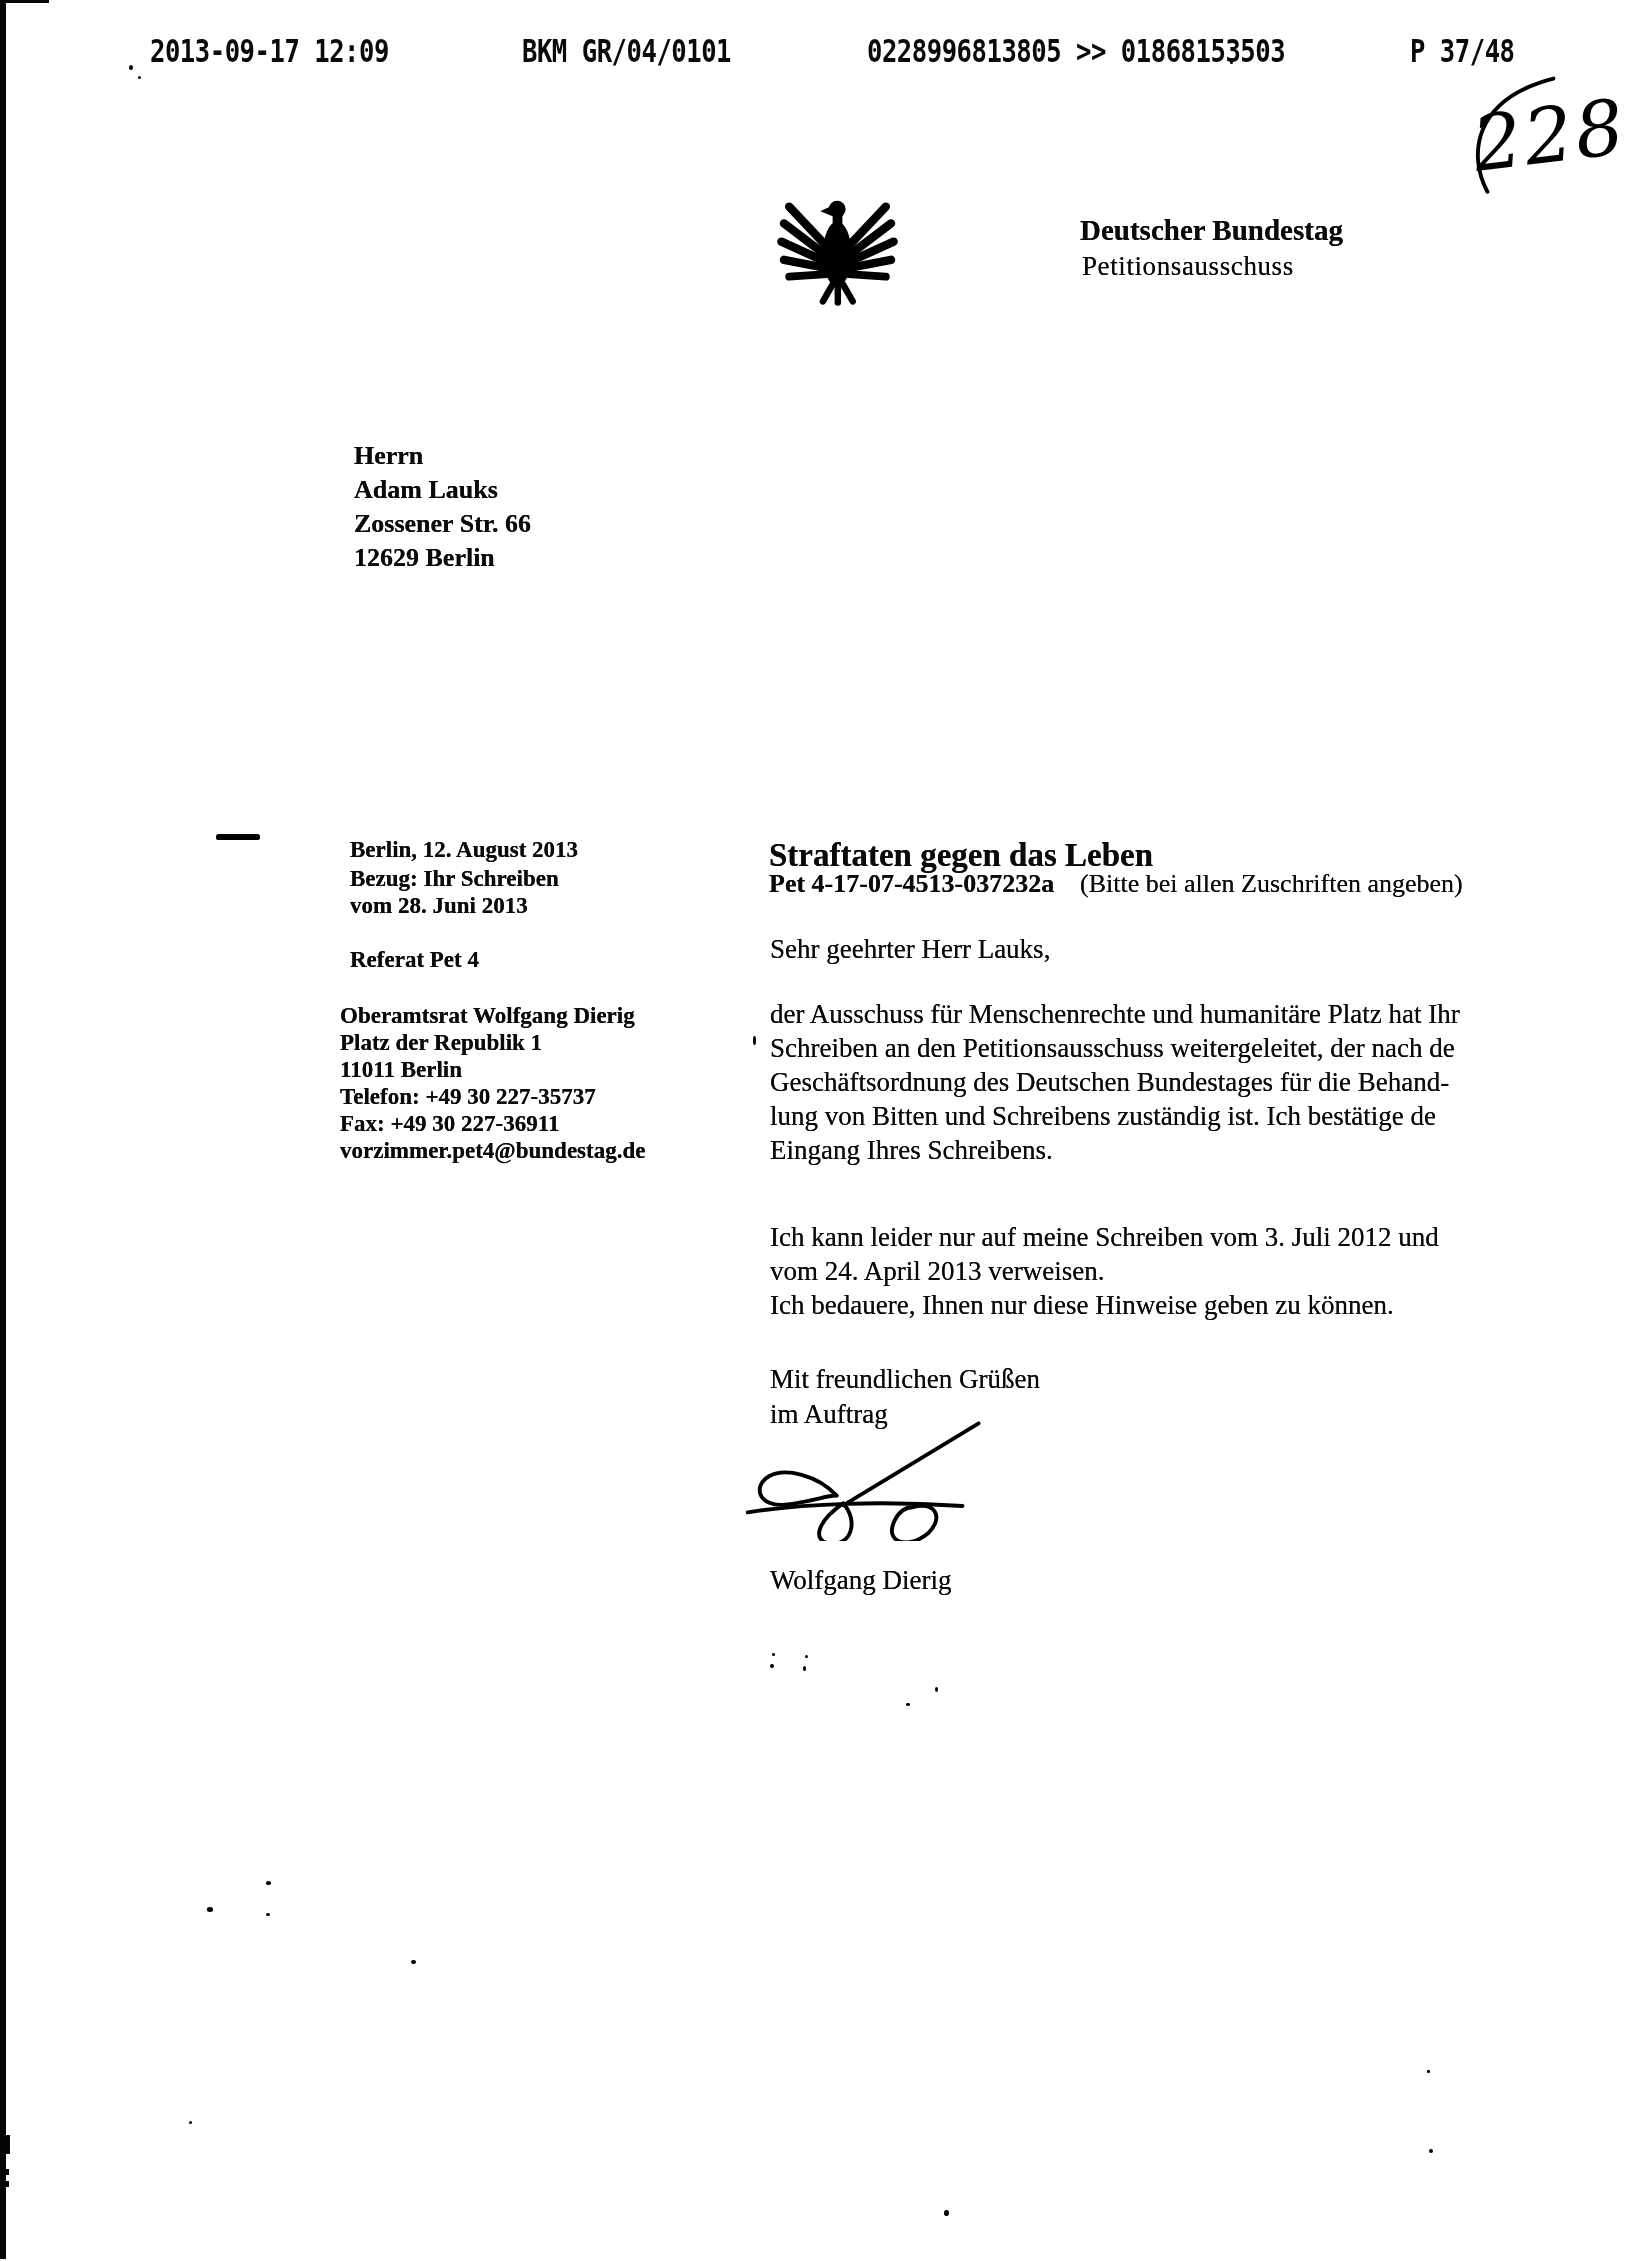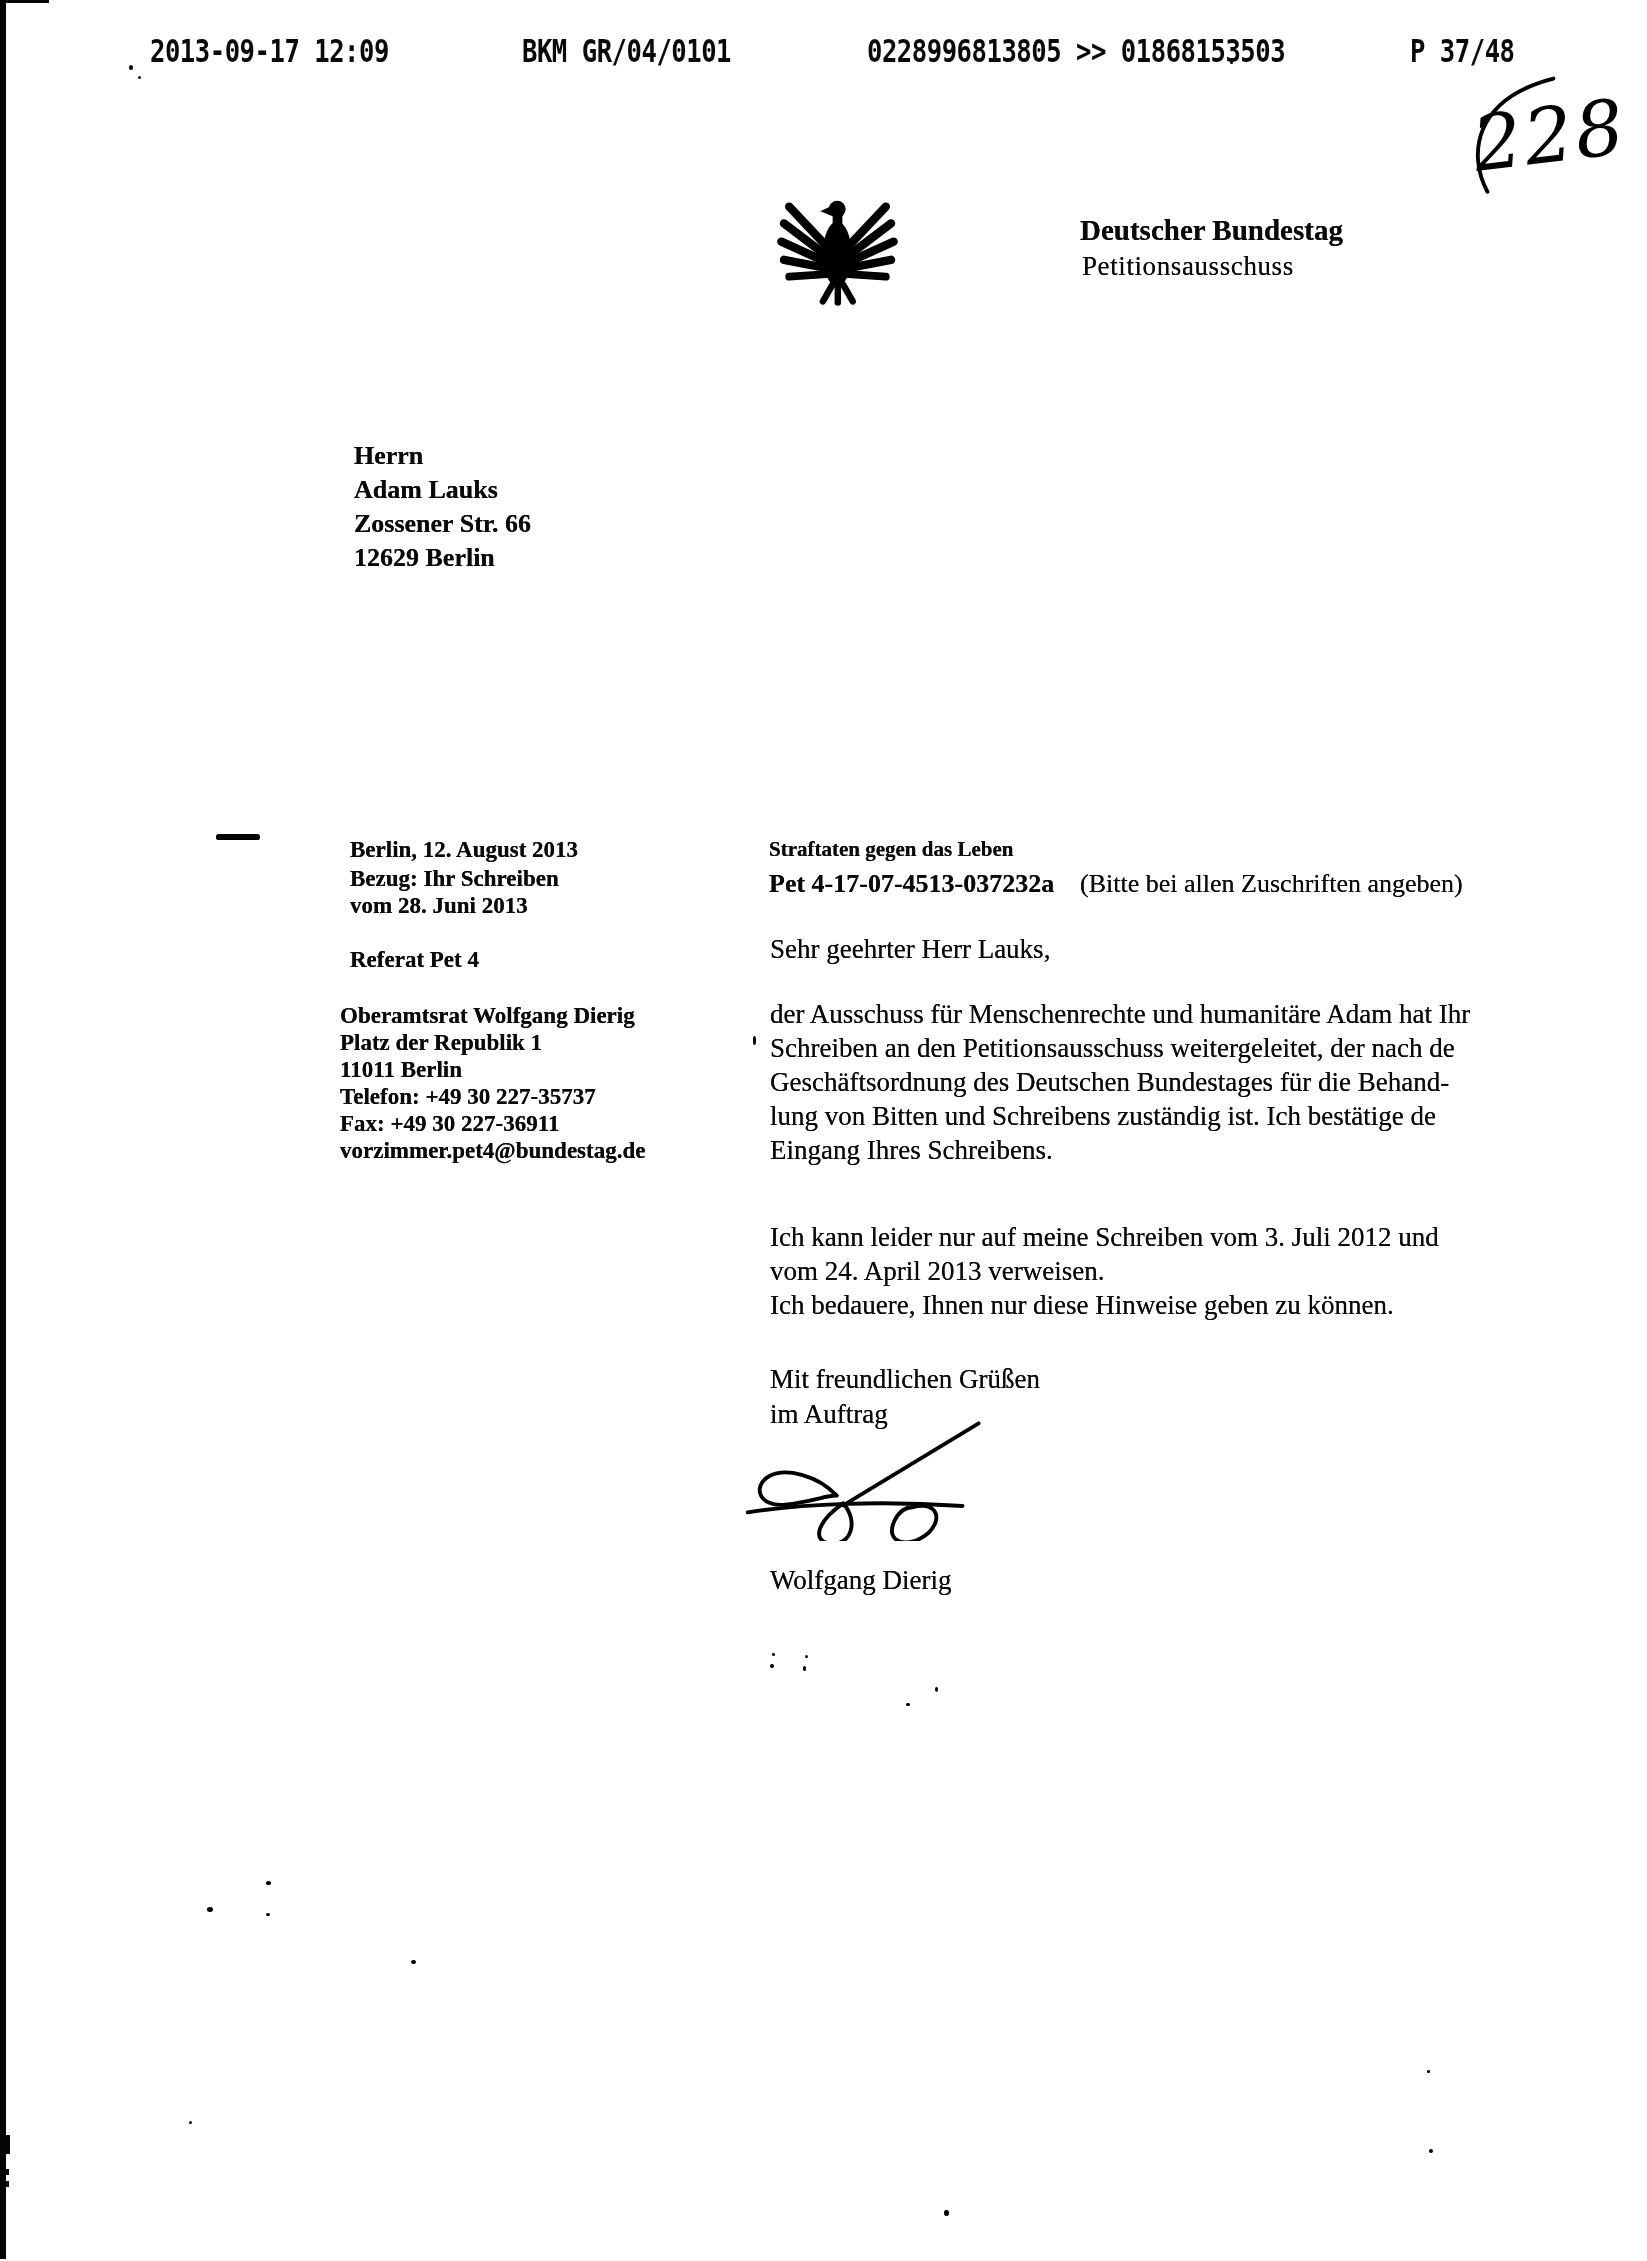--- a/index.html
+++ b/index.html
@@ -6,21 +6,21 @@
   .page{position:relative;width:1647px;height:2261px;background:#ffffff;overflow:hidden;
         font-family:"Liberation Serif",serif;color:#0a0a0a;}
   .t{position:absolute;white-space:nowrap;}
   .ink{text-shadow:0 0 0.5px rgba(0,0,0,0.85);}
   .fax-t{font-family:"DejaVu Sans Mono",monospace;font-weight:bold;font-size:32px;
          letter-spacing:-0.6px;transform:scaleX(0.8);transform-origin:0 50%;}
   .serif-b{font-weight:bold;}
   .addr{font-size:26px;font-weight:bold;line-height:34px;}
   .meta{font-size:23px;font-weight:bold;line-height:27px;}
   .body-txt{font-size:27px;line-height:34px;}
-  .subject{font-size:21px;font-weight:bold;}
+  .subject{font-size:33px;font-weight:bold;}
   .lh-title{font-size:29px;font-weight:bold;}
   .lh-sub{font-size:27px;letter-spacing:0.6px;}
   .sp{position:absolute;background:#000;border-radius:50%;}
   .bar{position:absolute;background:#050505;}
   .line{display:block;}
 </style>
 </head>
 <body>
 
 <div class="page">
@@ -101,21 +101,21 @@
     <div class="t ink" style="left:769px;top:869px;font-size:26px;">
       <span class="serif-b">Pet 4-17-07-4513-037232a</span>
       <span style="margin-left:19.4px;">(Bitte bei allen Zuschriften angeben)</span>
     </div>
   </div>
 
   <div>
     <div class="t body-txt ink" style="left:770px;top:932px;">Sehr geehrter Herr Lauks,</div>
 
     <div class="t body-txt ink" style="left:770px;top:997px;">
-      <span class="line">der Ausschuss für Menschenrechte und humanitäre Adam hat Ihr</span>
+      <span class="line">der Ausschuss für Menschenrechte und humanitäre Platz hat Ihr</span>
       <span class="line">Schreiben an den Petitionsausschuss weitergeleitet, der nach de</span>
       <span class="line">Geschäftsordnung des Deutschen Bundestages für die Behand-</span>
       <span class="line">lung von Bitten und Schreibens zuständig ist. Ich bestätige de</span>
       <span class="line">Eingang Ihres Schreibens.</span>
     </div>
 
     <div class="t body-txt ink" style="left:770px;top:1192px;margin-top:28px;">
       <span class="line">Ich kann leider nur auf meine Schreiben vom 3. Juli 2012 und</span>
       <span class="line">vom 24. April 2013 verweisen.</span>
     </div>

